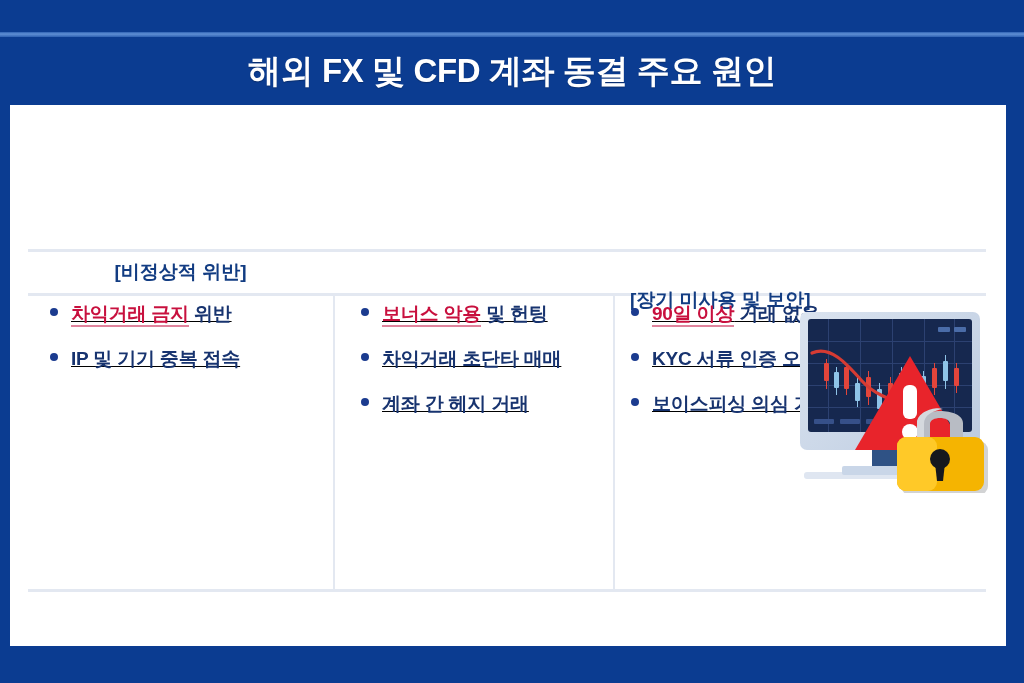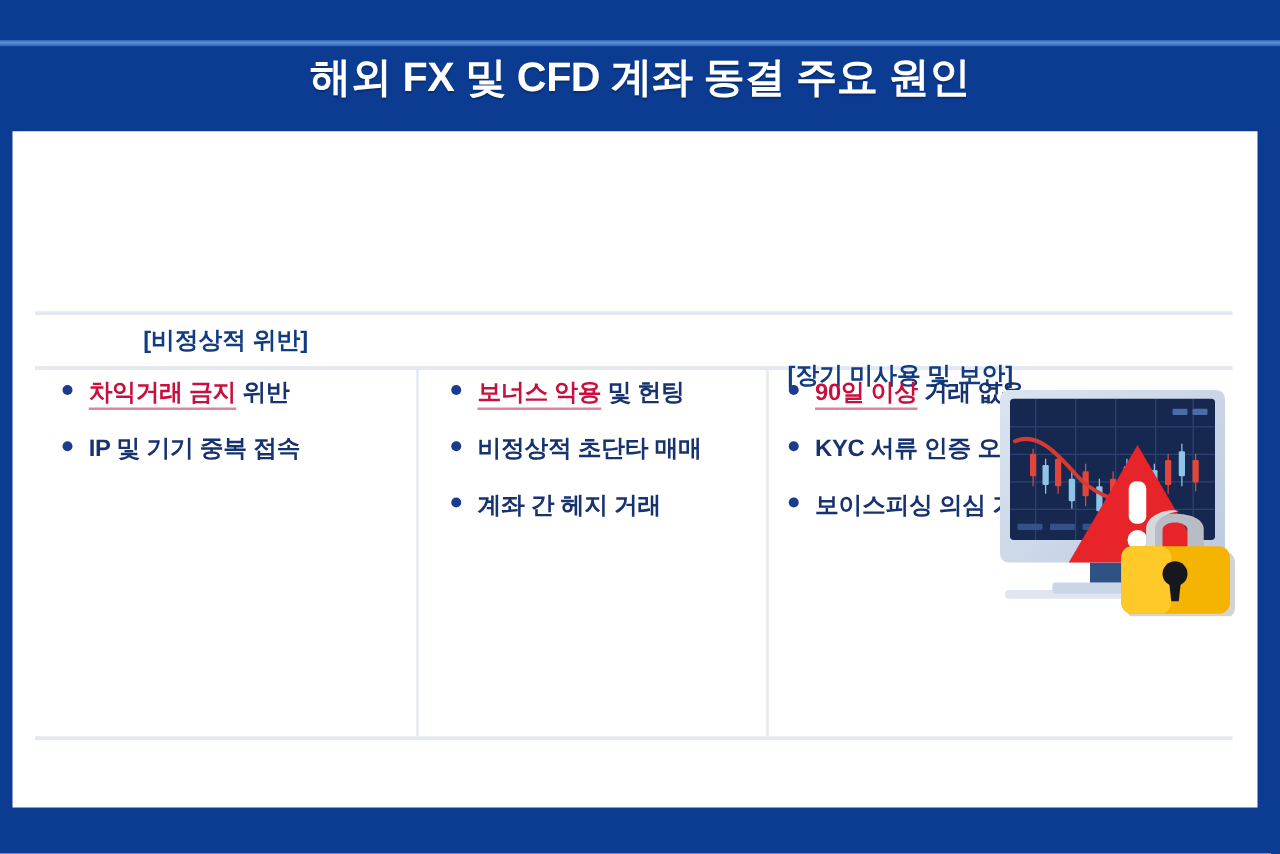--- a/index.html
+++ b/index.html
@@ -17,21 +17,21 @@
   #top-accent {
     position: absolute;
     left: 0; top: 32px;
     width: 1024px; height: 5px;
     background: linear-gradient(to bottom, #2f62b3 0%, #5f8fd4 40%, #2f62b3 100%);
   }
   #title-bar {
     position: absolute;
     left: 0; top: 40px;
     width: 1024px; height: 62px;
-    display: flex; align-items: flex-start; justify-content: center;
+    display: flex; align-items: center; justify-content: center;
   }
   #title {
     color: #ffffff;
     font-size: 33px;
     font-weight: bold;
     letter-spacing: -0.4px;
     white-space: nowrap;
     text-shadow: 0 1px 1px rgba(0,0,0,.25);
   }
   #card {
@@ -82,20 +82,21 @@
   }
   #body-0 { left: 22px;  width: 283px; }
   #body-1 { left: 333px; width: 260px; }
   #body-2 { left: 603px; width: 355px; }
 
   .item {
     display: flex;
     align-items: baseline;
     height: 45px;
     white-space: nowrap;
+    text-decoration: underline;
   }
   .dot {
     flex: none;
     width: 8px; height: 8px;
     border-radius: 50%;
     background: #1b3b8f;
     margin-right: 13px;
     position: relative;
     top: -4px;
   }
@@ -215,21 +216,21 @@
         </div>
       </div>
 
       <div class="col-body" id="body-1">
         <div class="item">
           <span class="dot"></span>
           <span class="txt"><span class="hl">보너스 악용</span><span> 및 헌팅</span></span>
         </div>
         <div class="item">
           <span class="dot"></span>
-          <span class="txt">비정상적 초단타 매매</span>
+          <span class="txt">차익거래 초단타 매매</span>
         </div>
         <div class="item">
           <span class="dot"></span>
           <span class="txt">계좌 간 헤지 거래</span>
         </div>
       </div>
 
       <div class="col-body" id="body-2">
         <div class="item">
           <span class="dot"></span>

